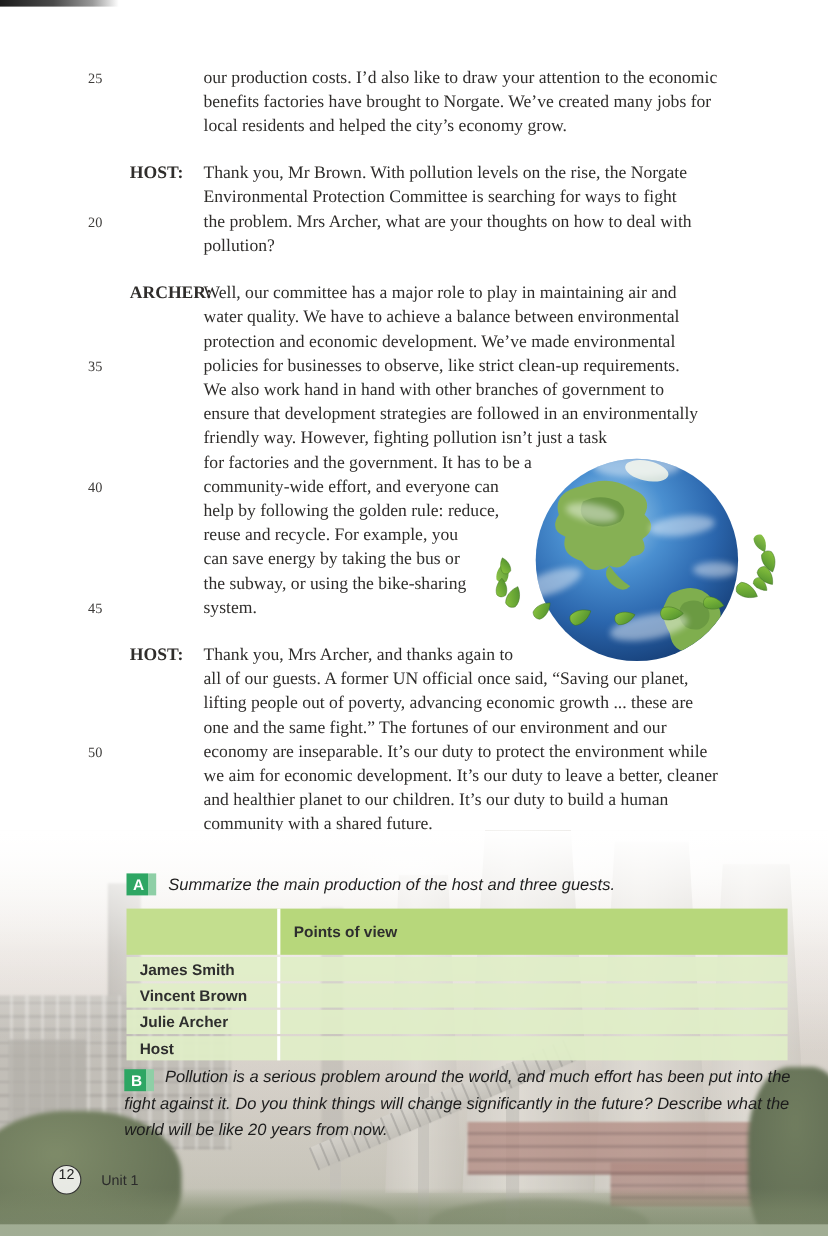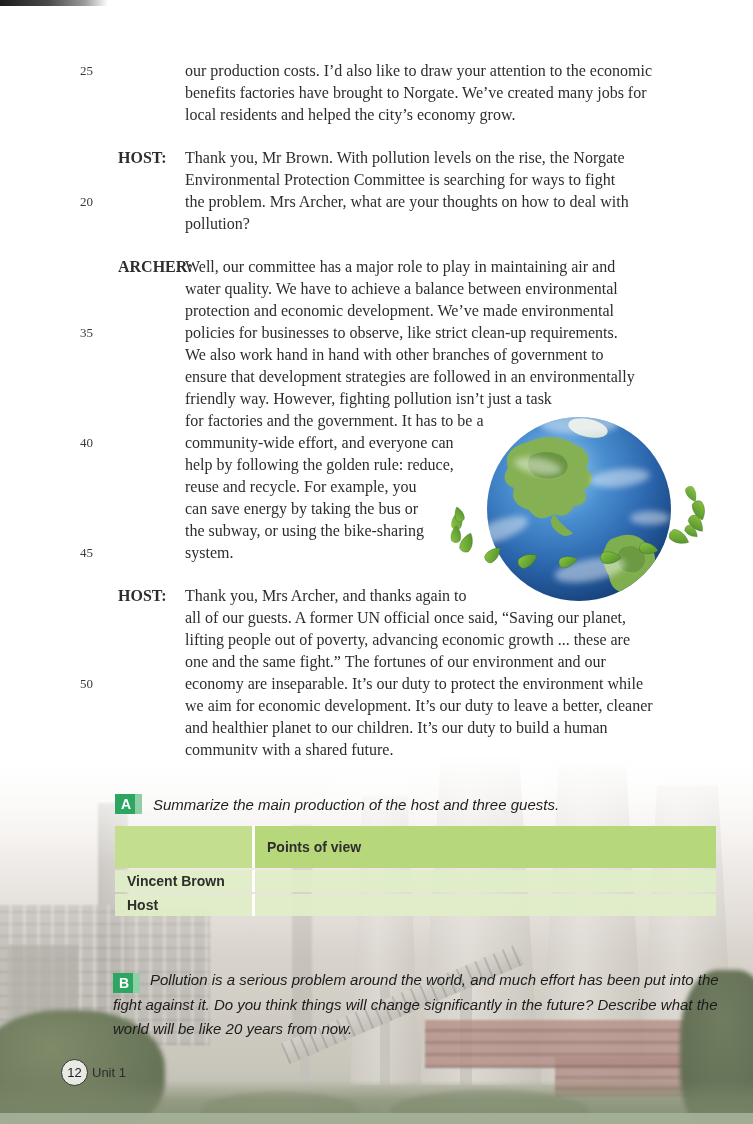--- a/index.html
+++ b/index.html
@@ -74,23 +74,23 @@
   table.pov th,table.pov td{text-align:left;padding:0 0 0 12px;font-weight:bold;}
   table.pov .c1{width:125px;border-right:3px solid #fff;}
   table.pov thead th{height:42px;background:#b7d77b;}
   table.pov thead th.c1{background:#c3de8e;}
   table.pov tbody th,table.pov tbody td{height:22px;background:rgba(224,238,199,.93);}
   .exB{position:absolute;left:113px;top:968px;z-index:2;width:610px;
     font-style:italic;font-size:15px;line-height:24px;color:#1c1c1c;}
   .exB .badge{margin-right:10px;vertical-align:-3px;font-style:normal;}
   .exB .b-text{white-space:pre;}
   
-  .pagenum{position:absolute;left:61px;top:1059px;width:27px;height:27px;z-index:2;
+  .pagenum{position:absolute;left:47px;top:1059px;width:27px;height:27px;z-index:2;
     border:1.6px solid #333;border-radius:50%;background:rgba(252,252,250,.85);
-    display:flex;align-items:center;justify-content:center;font-size:13px;color:#222;box-sizing:border-box;}
+    display:flex;justify-content:center;font-size:13px;color:#222;box-sizing:border-box;}
   .unit{position:absolute;left:92px;top:1065px;z-index:2;font-size:13px;font-weight:normal;color:#2b2b2b;}
 </style>
 </head>
 <body>
 
 <div class="scan-bar"></div>
 
 <section class="transcript">
   <div class="turn">
     <span class="lnum" style="top:0">25</span>
@@ -236,21 +236,29 @@
   </div>
   <table class="pov">
     <thead>
       <tr>
         <th class="c1"></th>
         <th>Points of view</th>
       </tr>
     </thead>
     <tbody>
       <tr>
+        <th class="c1">James Smith</th>
+        <td></td>
+      </tr>
+      <tr>
         <th class="c1">Vincent Brown</th>
+        <td></td>
+      </tr>
+      <tr>
+        <th class="c1">Julie Archer</th>
         <td></td>
       </tr>
       <tr>
         <th class="c1">Host</th>
         <td></td>
       </tr>
     </tbody>
   </table>
 </section>
 

